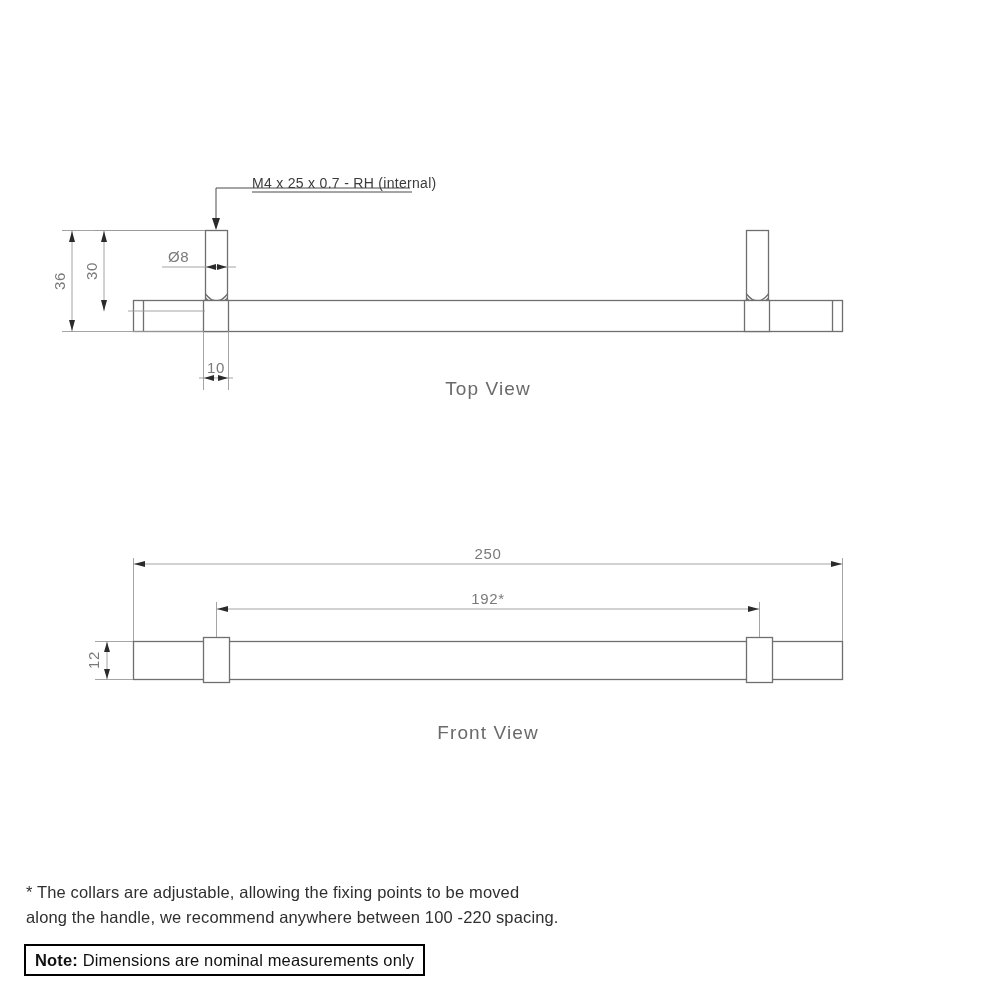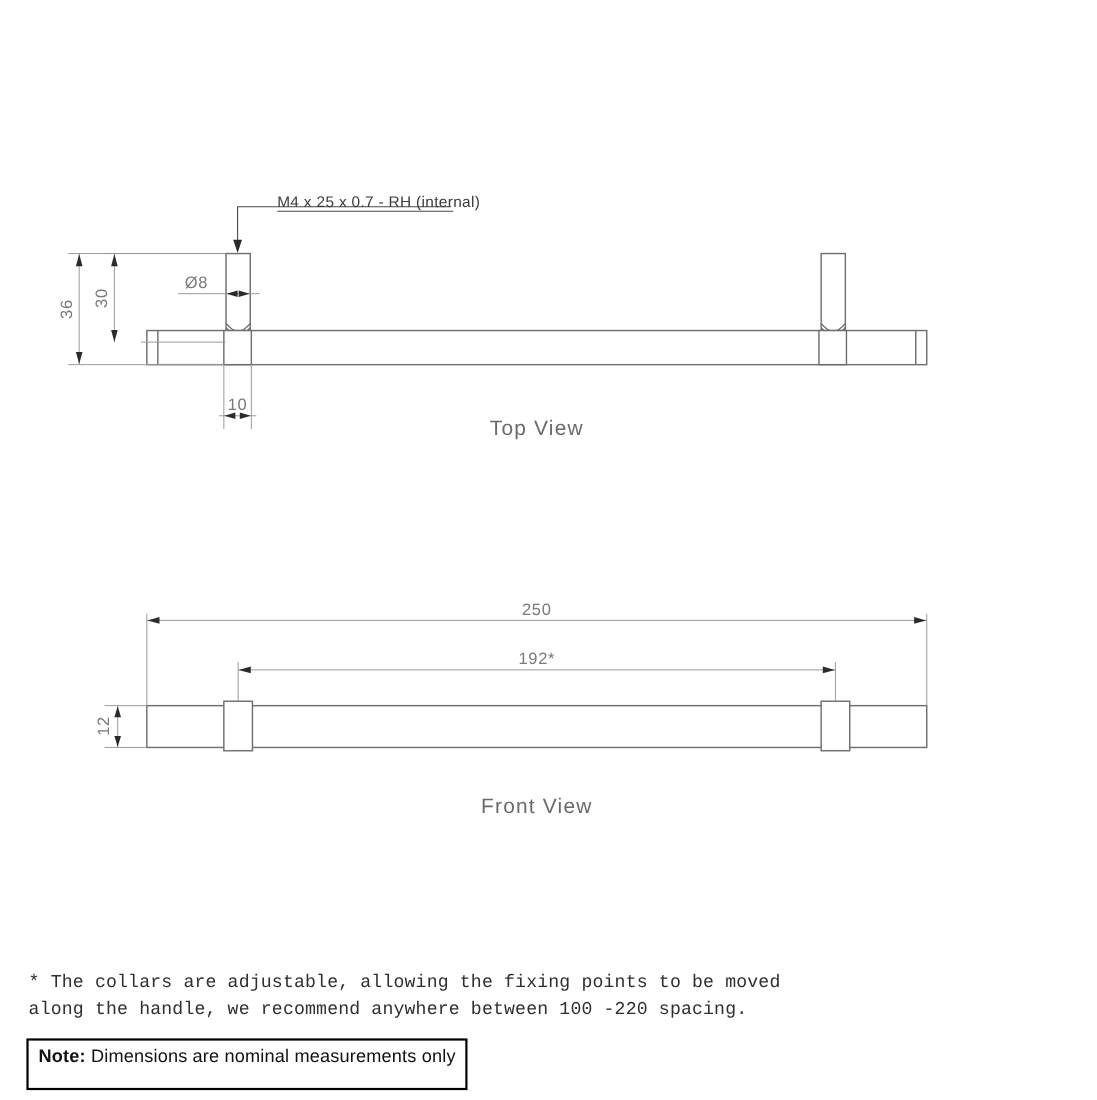--- a/index.html
+++ b/index.html
@@ -65,33 +65,33 @@
   .callout-text {
     font-family: "Liberation Sans", sans-serif;
     font-size: 14px;
     fill: #3b3b3b;
     letter-spacing: 0.3px;
   }
   .footnote {
     position: absolute;
     left: 26px;
     top: 880px;
-    font-family: Liberation Mono, monospace;
+    font-family: Liberation Sans, sans-serif;
     font-size: 16.5px;
     line-height: 25px;
     color: #2f2f2f;
     letter-spacing: 0.15px;
     white-space: pre-line;
   }
   .note-box {
     position: absolute;
     left: 24px;
     top: 944px;
     border: 2px solid #000000;
-    padding: 5px 9px 19px 9px;
+    padding: 5px 9px 4px 9px;
     font-family: "Liberation Sans", sans-serif;
     font-size: 16.5px;
     color: #111111;
     letter-spacing: 0.15px;
     background: #ffffff;
   }
   .note-box .note-label {
     font-weight: bold;
   }
 </style>

